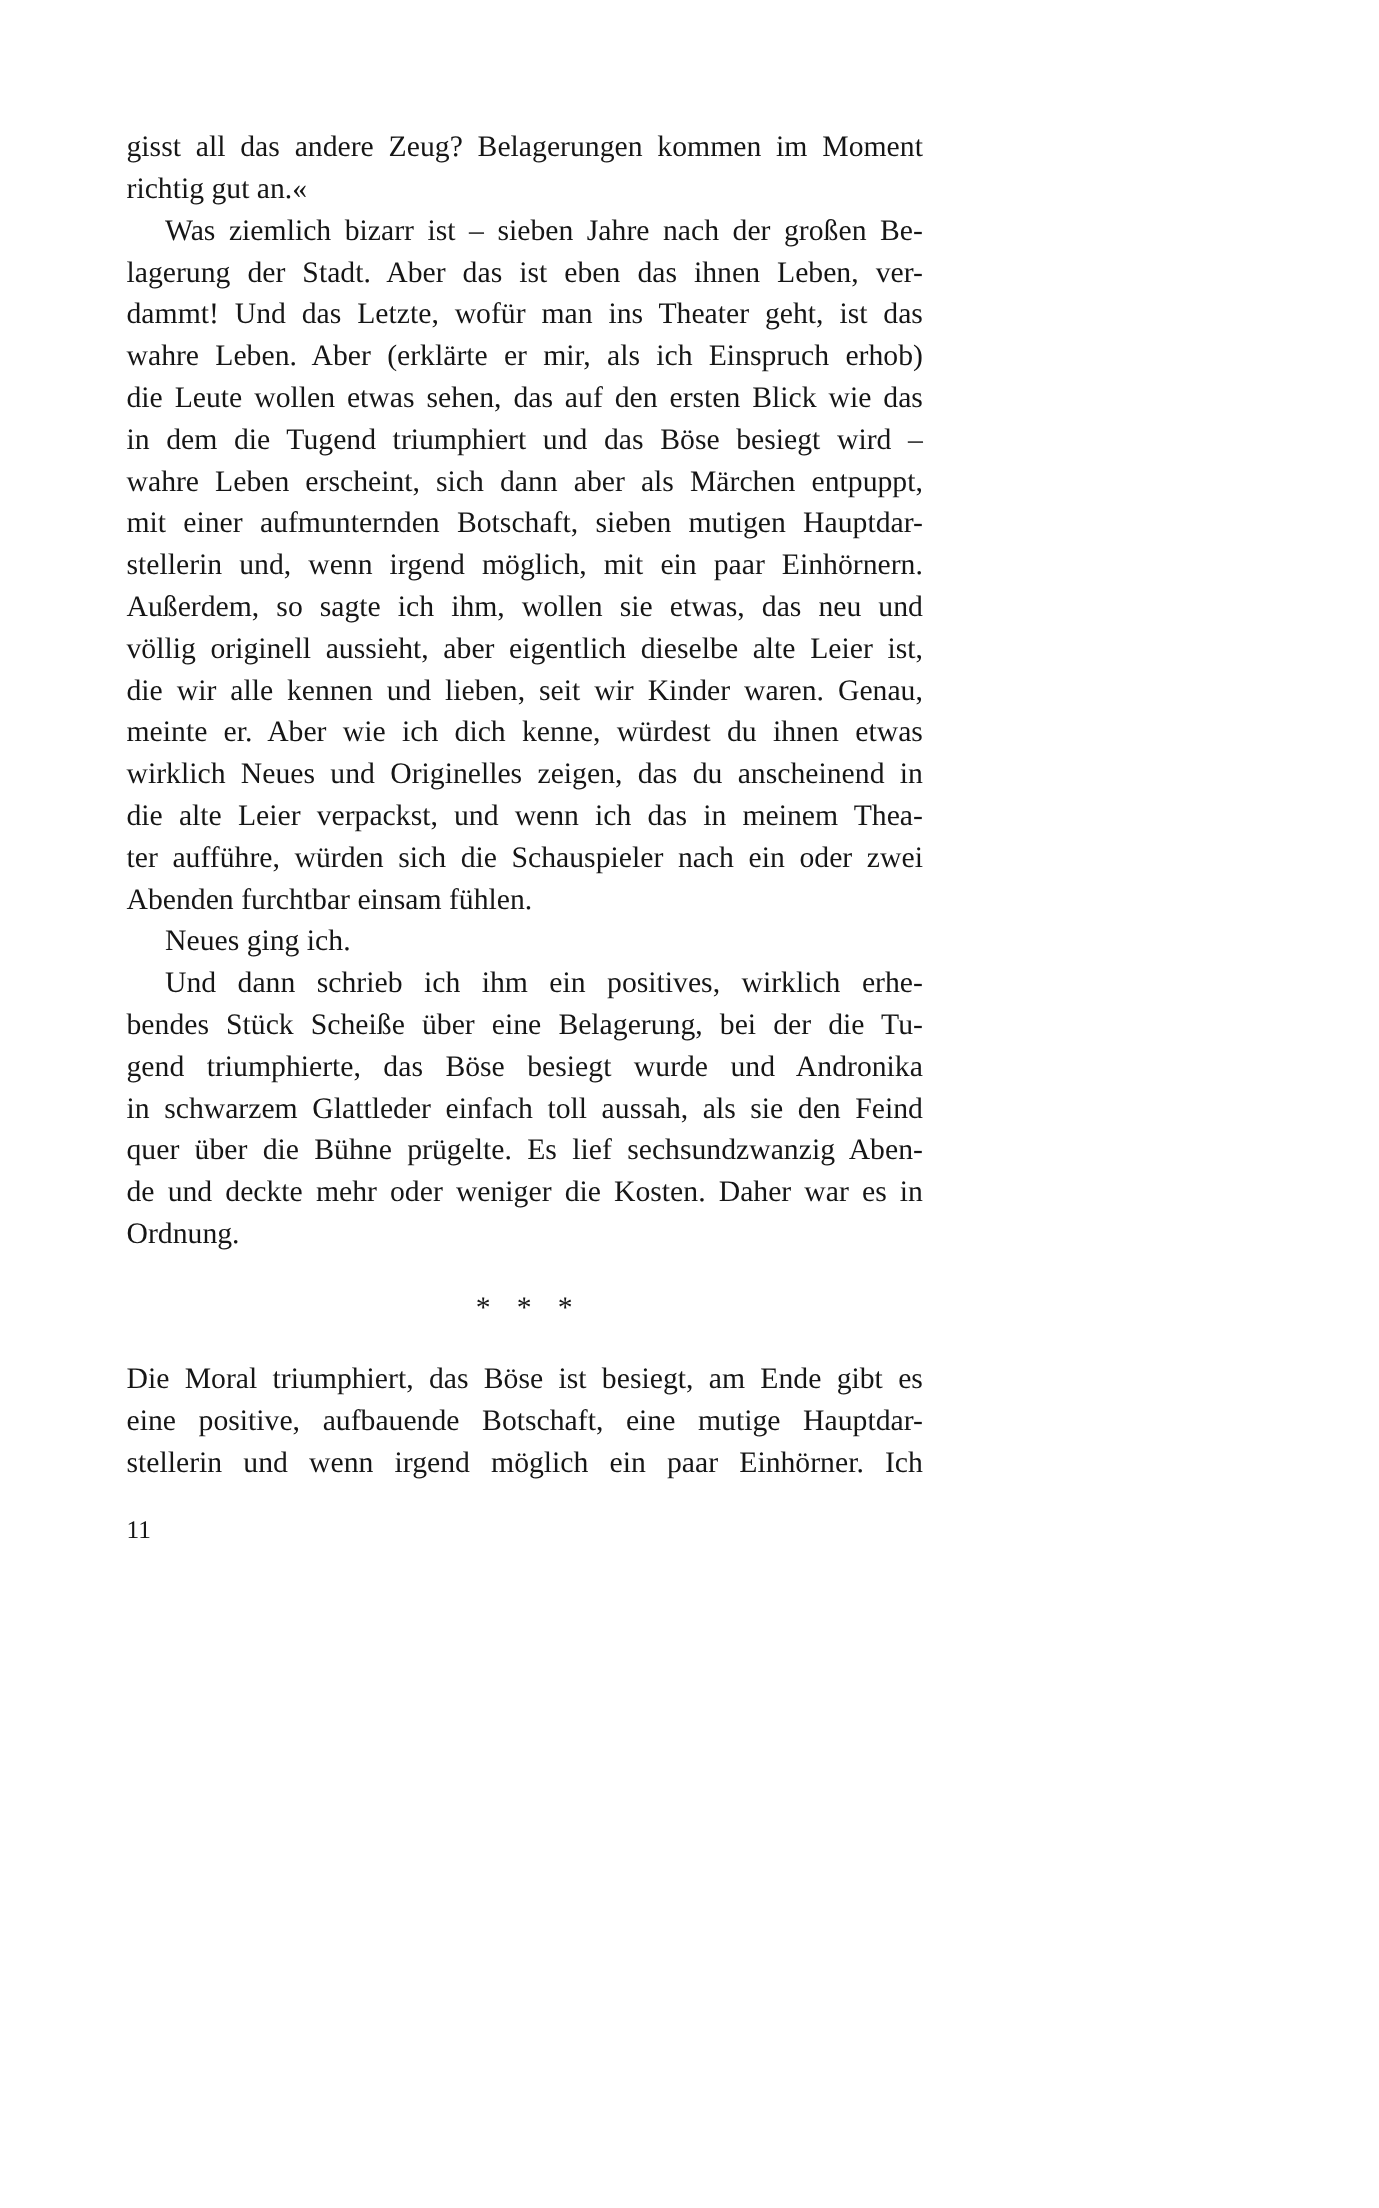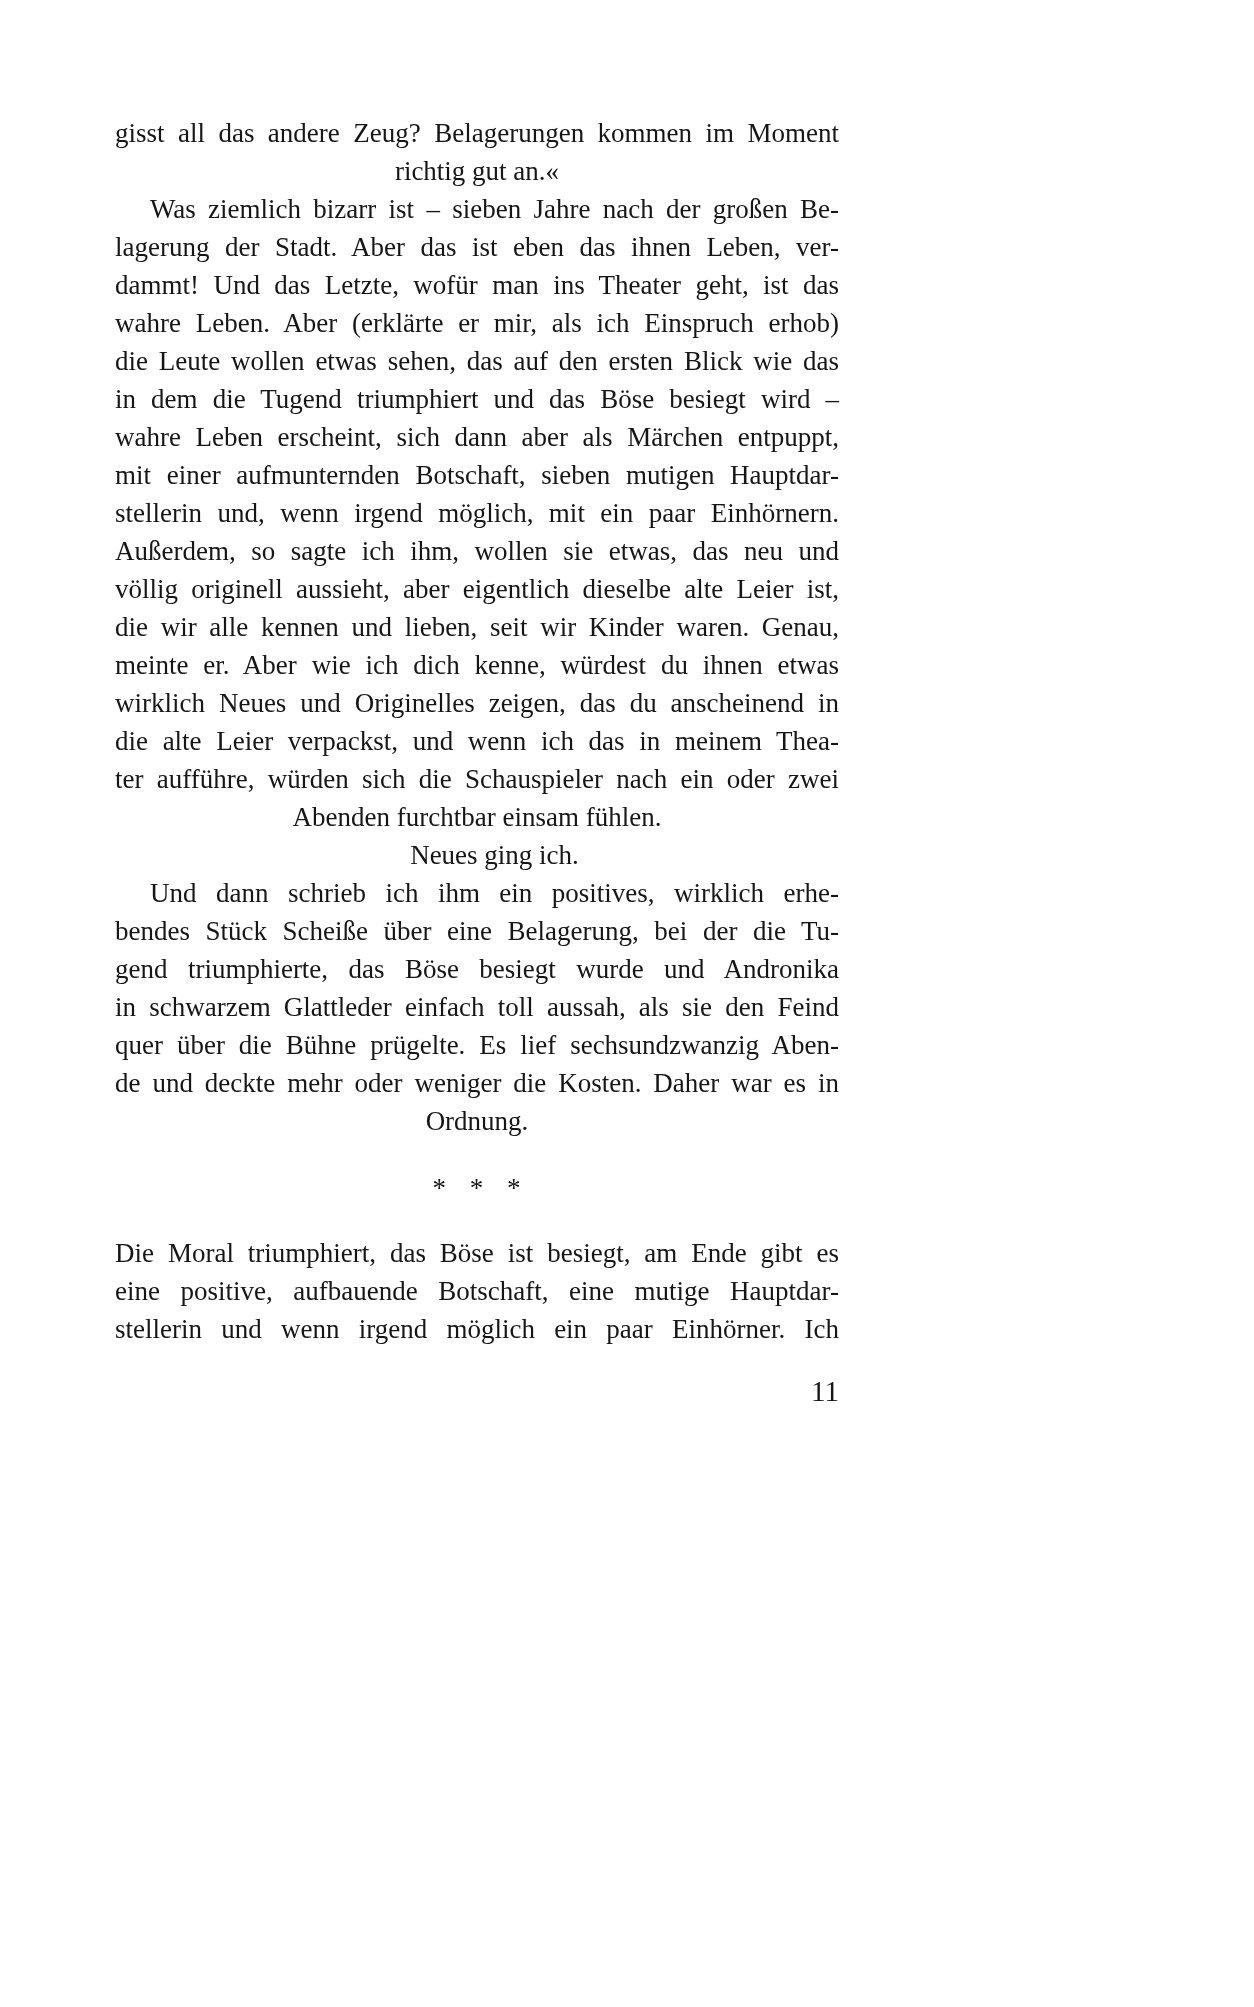--- a/index.html
+++ b/index.html
@@ -21,39 +21,39 @@
     position: absolute;
     top: 114px;
     left: 115px;
     width: 724px;
   }
   .para { margin: 0; }
   .line {
     font-size: 27px;
     line-height: 38px;
     white-space: normal;
-    text-align: center;
+    text-align: left;
   }
   .j {
     text-align: justify;
     text-align-last: justify;
   }
   .indent { text-indent: 35px; }
   .separator {
     font-size: 27px;
     line-height: 38px;
     text-align: center;
     word-spacing: 15px;
     margin: 29px 0 27px 0;
     letter-spacing: 1px;
   }
   .pagenum {
-    font-size: 29px;
+    font-size: 23px;
     line-height: 30px;
-    text-align: right;
+    text-align: left;
     margin-top: 28px;
   }
 </style>
 </head>
 <body>
 
 <div class="page">
   <div class="text-block">
 
     <div class="para">

